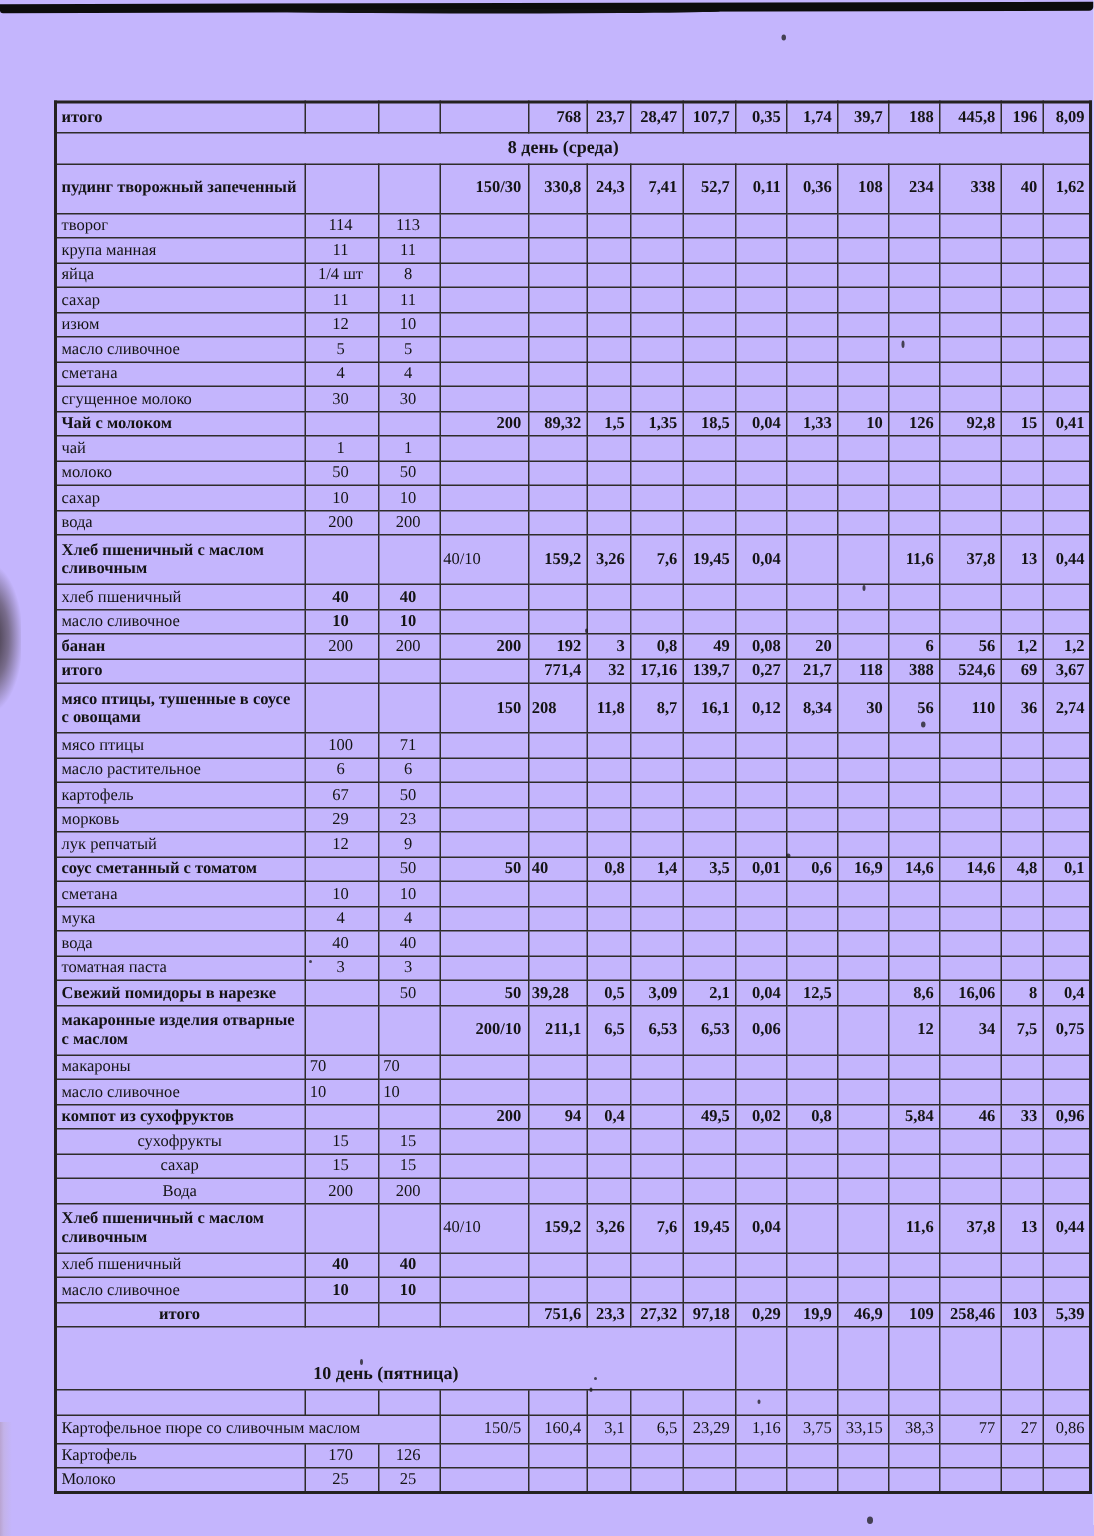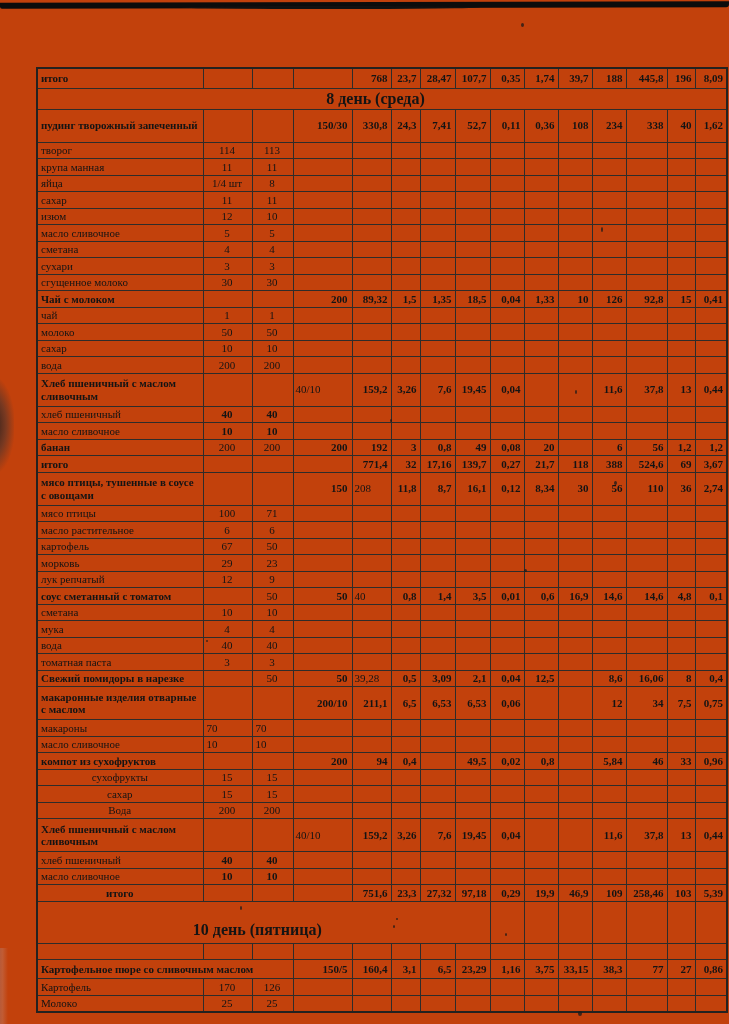--- a/index.html
+++ b/index.html
@@ -1,21 +1,21 @@
 <!DOCTYPE html>
 <html><head>
 <meta charset="utf-8">
 <style>
   html,body{margin:0;padding:0;}
   body{
     width:729px;height:1024px;overflow:hidden;position:relative;
     background:#fbfbf9;
     font-family:"Liberation Serif", serif;
   }
-  .page{position:absolute;inset:0;background:#c2410c;}
+  .page{position:absolute;inset:0;background:#c4b5fd;}
   
   .edge-top{position:absolute;left:0;top:2px;width:729px;height:6px;background:#0c0c0c;border-radius:0 0 3px 2px;transform:rotate(-0.12deg);}
   .edge-top2{position:absolute;left:180px;top:6px;width:300px;height:3px;background:#111;border-radius:50%;}
   .blob-left{position:absolute;left:-8px;top:378px;width:22px;height:95px;
     background:radial-gradient(ellipse at 0% 50%, rgba(35,28,28,0.95) 0%, rgba(60,50,50,0.55) 45%, rgba(120,110,110,0) 75%);}
   .strip-bl{position:absolute;left:-4px;top:948px;width:12px;height:76px;
     background:linear-gradient(90deg, rgba(150,110,110,0.55), rgba(190,170,170,0.25) 55%, rgba(200,200,200,0) 100%);}
   .speck{position:absolute;background:#1a1a1a;border-radius:50%;}
   
   table{border-collapse:collapse;table-layout:fixed;width:690px;margin:67px 0 0 36px;}
@@ -33,24 +33,24 @@
   tr.rh18{height:19px;}
   td.iname{font-weight:400;padding-left:3px;}
   td.bname{font-weight:700;padding-left:3px;}
   td.ncenter{text-align:center;padding-left:2px;}
   td.qc{text-align:center;font-weight:400;}
   td.ql{text-align:left;padding-left:3px;font-weight:400;}
   td.qb{font-weight:700;}
   td.out{text-align:right;padding-right:4px;font-weight:700;}
   td.outl{text-align:left;padding-left:2px;font-weight:400;}
   td.mid{text-align:right;padding-right:3px;font-weight:600;}
-  td.midl{text-align:left;padding-left:2px;font-weight:400;}
+  td.midl{text-align:left;padding-left:2px;font-weight:700;}
   td.hi{text-align:right;padding-right:3px;font-weight:700;}
-  tr.ab td{font-weight:700;}
-  td.day-cell{text-align:center;font-weight:700;font-size:16px;border-left:1px solid #2e2c2a;}
+  tr.ab td{font-weight:400;}
+  td.day-cell{text-align:center;font-weight:700;font-size:12px;border-left:1px solid #2e2c2a;}
   td.day-cell .shift{display:inline-block;transform:translateX(-6px);}
   tr.tall td.day-cell{vertical-align:bottom;padding-bottom:4px;}
   td.empty-cell{}
 </style>
 </head>
 <body>
 
 <div class="page">
   <div class="edge-top"></div>
   <div class="edge-top2"></div>
@@ -240,37 +240,20 @@
           <td class="mid"></td>
           <td class="hi"></td>
           <td class="hi"></td>
           <td class="hi"></td>
           <td class="hi"></td>
           <td class="hi"></td>
           <td class="hi"></td>
           <td class="hi"></td>
         </tr>
         <tr>
-          <td class="iname">сухари</td>
-          <td class="qc">3</td>
-          <td class="qc">3</td>
-          <td class="out"></td>
-          <td class="mid"></td>
-          <td class="mid"></td>
-          <td class="mid"></td>
-          <td class="mid"></td>
-          <td class="hi"></td>
-          <td class="hi"></td>
-          <td class="hi"></td>
-          <td class="hi"></td>
-          <td class="hi"></td>
-          <td class="hi"></td>
-          <td class="hi"></td>
-        </tr>
-        <tr>
           <td class="iname">сгущенное молоко</td>
           <td class="qc">30</td>
           <td class="qc">30</td>
           <td class="out"></td>
           <td class="mid"></td>
           <td class="mid"></td>
           <td class="mid"></td>
           <td class="mid"></td>
           <td class="hi"></td>
           <td class="hi"></td>

